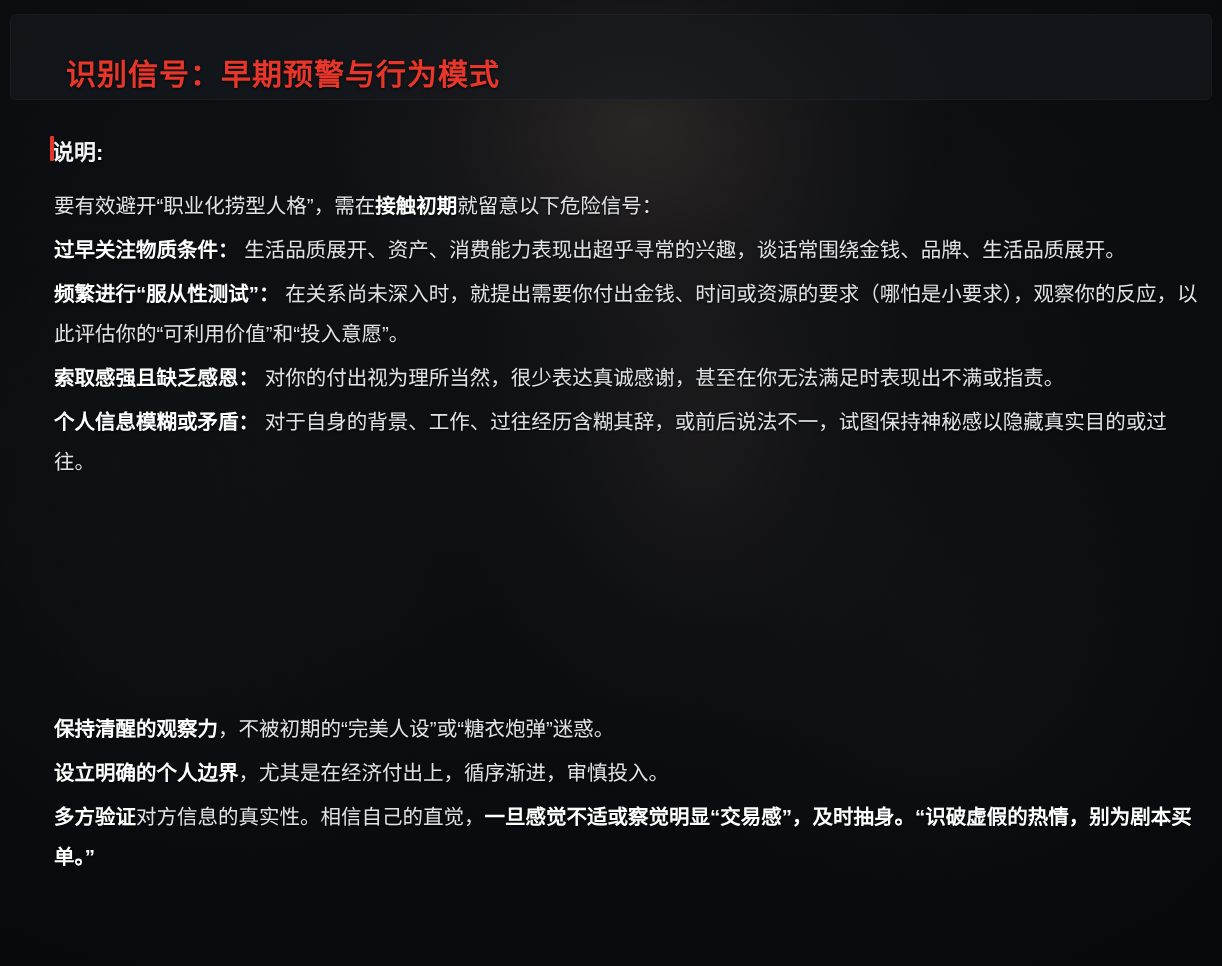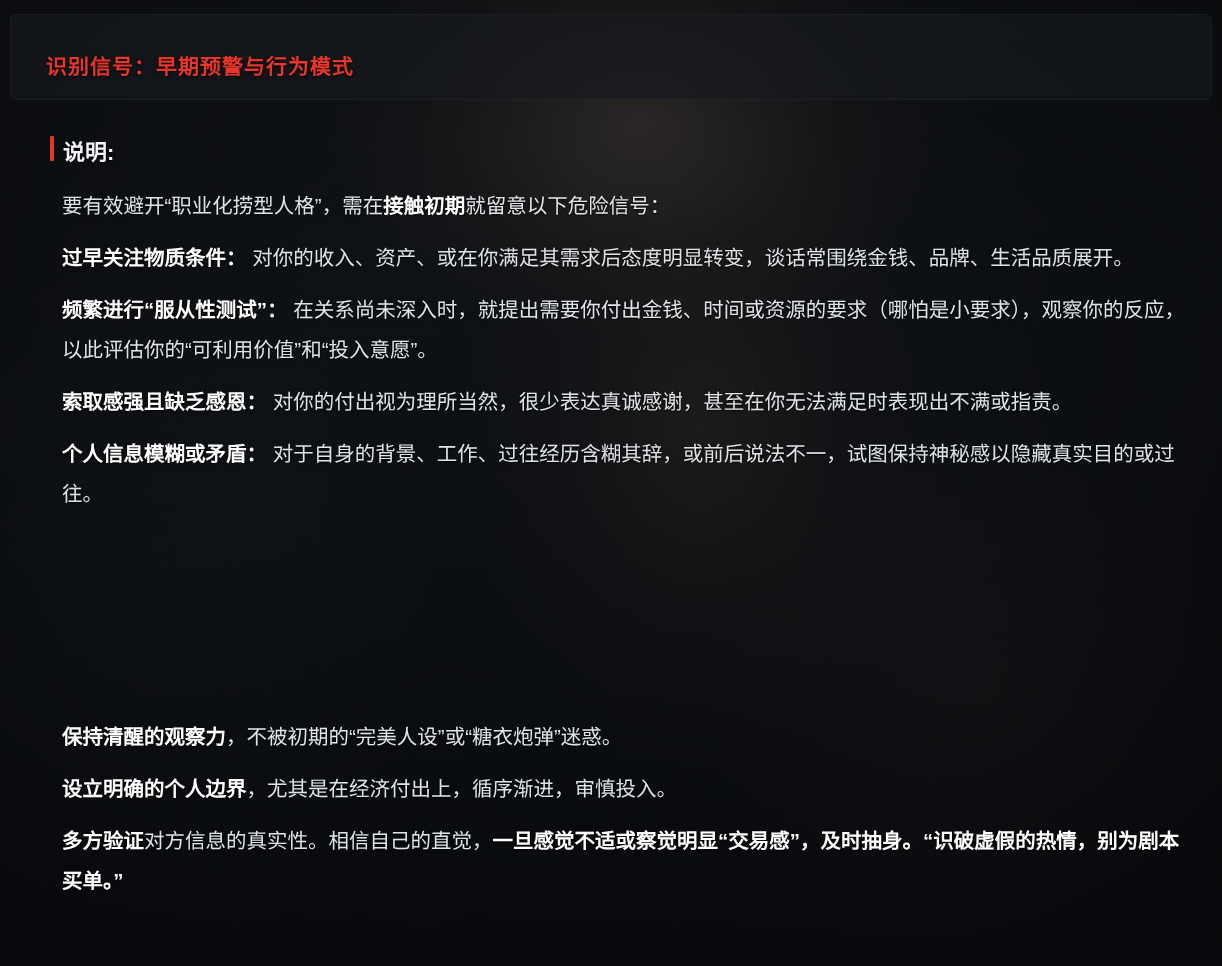--- a/index.html
+++ b/index.html
@@ -53,39 +53,39 @@
     left: 10px;
     top: 14px;
     width: 1202px;
     height: 86px;
     background: rgba(22,26,30,0.62);
     border-radius: 6px;
     box-shadow: inset 0 0 0 1px rgba(255,255,255,0.03);
   }
   .header-title {
     position: absolute;
-    left: 36px;
+    left: 56px;
     top: 36px;
-    font-size: 21px;
+    font-size: 30px;
     font-weight: bold;
     letter-spacing: 1px;
     color: #e8372a;
     text-shadow: 0 1px 3px rgba(0,0,0,0.75);
     white-space: nowrap;
   }
 
   
   .section {
     position: absolute;
     left: 50px;
     width: 1155px;
   }
   .section-head {
     position: relative;
-    padding-left: 13px;
+    padding-left: 2px;
     margin-bottom: 20px;
   }
   .section-head::before {
     content: "";
     position: absolute;
     left: 0;
     top: 2px;
     width: 4px;
     height: 25px;
     background: #e0392c;
@@ -96,21 +96,21 @@
     font-weight: bold;
     color: #f2f4f6;
     text-shadow: 0 1px 2px rgba(0,0,0,0.8);
   }
 
   .para {
     font-size: 20.5px;
     line-height: 40px;
     color: #dfe3e6;
     text-shadow: 0 1px 2px rgba(0,0,0,0.85);
-    margin: 12px;
+    margin: 4px;
   }
   .para + .para { margin-top: 0; }
   .b {
     font-weight: bold;
     color: #ffffff;
   }
 
   #section-signals { top: 134px; }
   #section-strategy { top: 705px; }
 </style>
@@ -127,21 +127,21 @@
     <div class="header-bar">
       <div class="header-title">识别信号：早期预警与行为模式</div>
     </div>
 
     <div class="section" id="section-signals">
       <div class="section-head">
         <span class="section-head-text">说明:</span>
       </div>
       <div class="section-body">
           <div class="para"><span>要有效避开“职业化捞型人格”，需在</span><span class="b">接触初期</span><span>就留意以下危险信号：</span></div>
-          <div class="para"><span class="b">过早关注物质条件：</span><span> 对你的收入、资产、或在你满足其需求后态度明显转变，谈话常围绕金钱、品牌、生活品质展开。</span></div>
+          <div class="para"><span class="b">过早关注物质条件：</span><span> 生活品质展开、资产、消费能力表现出超乎寻常的兴趣，谈话常围绕金钱、品牌、生活品质展开。</span></div>
           <div class="para"><span class="b">频繁进行“服从性测试”：</span><span> 在关系尚未深入时，就提出需要你付出金钱、时间或资源的要求（哪怕是小要求），观察你的反应，以此评估你的“可利用价值”和“投入意愿”。</span></div>
           <div class="para"><span class="b">索取感强且缺乏感恩：</span><span> 对你的付出视为理所当然，很少表达真诚感谢，甚至在你无法满足时表现出不满或指责。</span></div>
           <div class="para"><span class="b">个人信息模糊或矛盾：</span><span> 对于自身的背景、工作、过往经历含糊其辞，或前后说法不一，试图保持神秘感以隐藏真实目的或过往。</span></div>
         </div>
     </div>
 
     <div class="section" id="section-strategy">
       <div class="section-body">
           <div class="para"><span class="b">保持清醒的观察力</span><span>，不被初期的“完美人设”或“糖衣炮弹”迷惑。</span></div>
           <div class="para"><span class="b">设立明确的个人边界</span><span>，尤其是在经济付出上，循序渐进，审慎投入。</span></div>

